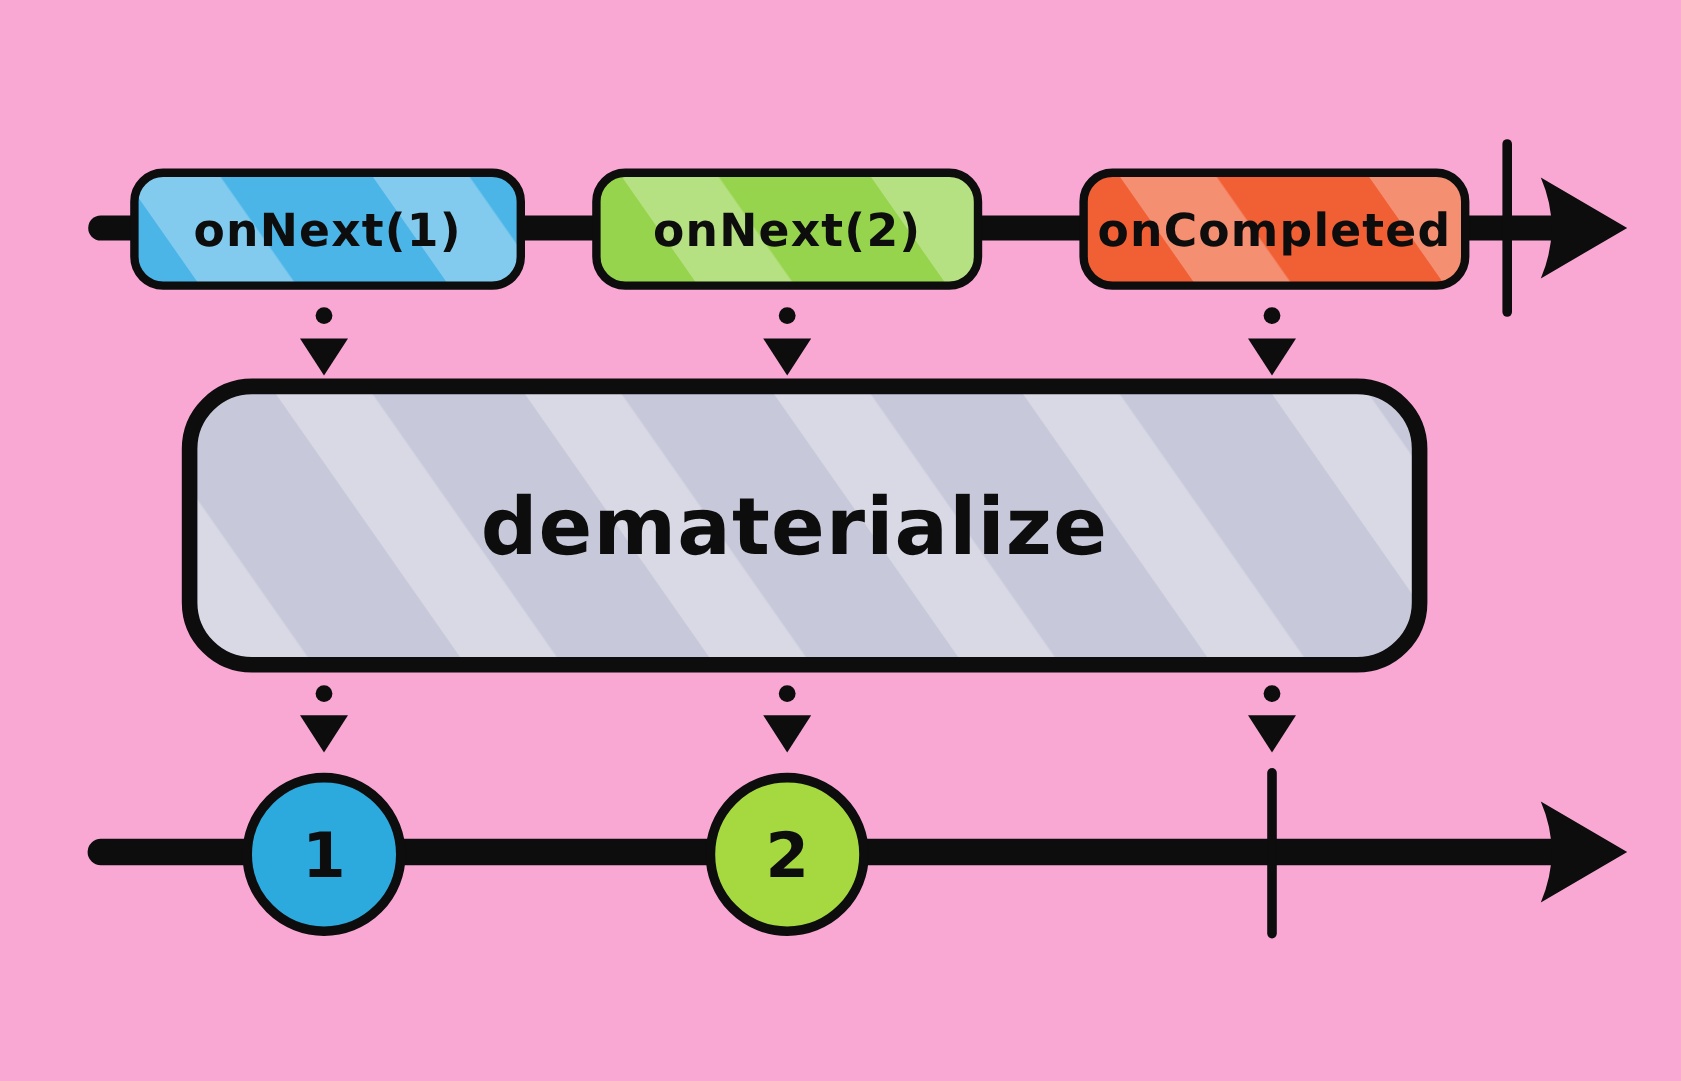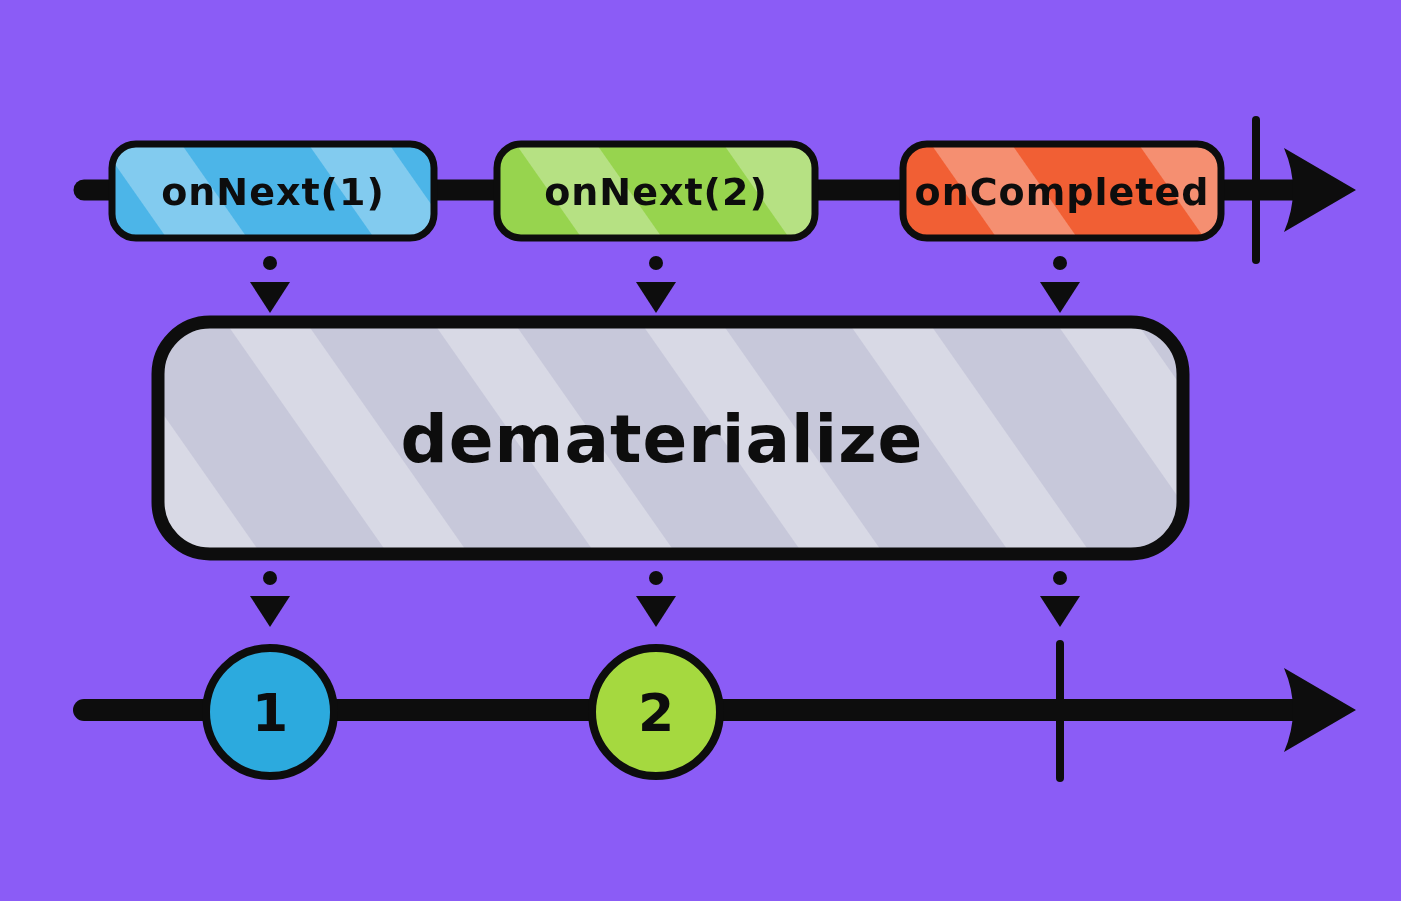--- a/index.html
+++ b/index.html
@@ -8,21 +8,21 @@
     background: #ffffff;
     width: 1401px;
     height: 901px;
     overflow: hidden;
     font-family: "DejaVu Sans", "Liberation Sans", sans-serif;
   }
   .stage {
     position: relative;
     width: 1401px;
     height: 901px;
-    background: #8b5cf6;
+    background: #f9a8d4;
   }
   svg { display: block; }
   text {
     font-family: "DejaVu Sans", "Liberation Sans", sans-serif;
     font-weight: bold;
     fill: #0d0d0d;
   }
   .event-label { font-size: 38px; letter-spacing: 1px; }
   .operator-label { font-size: 66px; letter-spacing: 1px; }
   .marble-label { font-size: 52px; }

